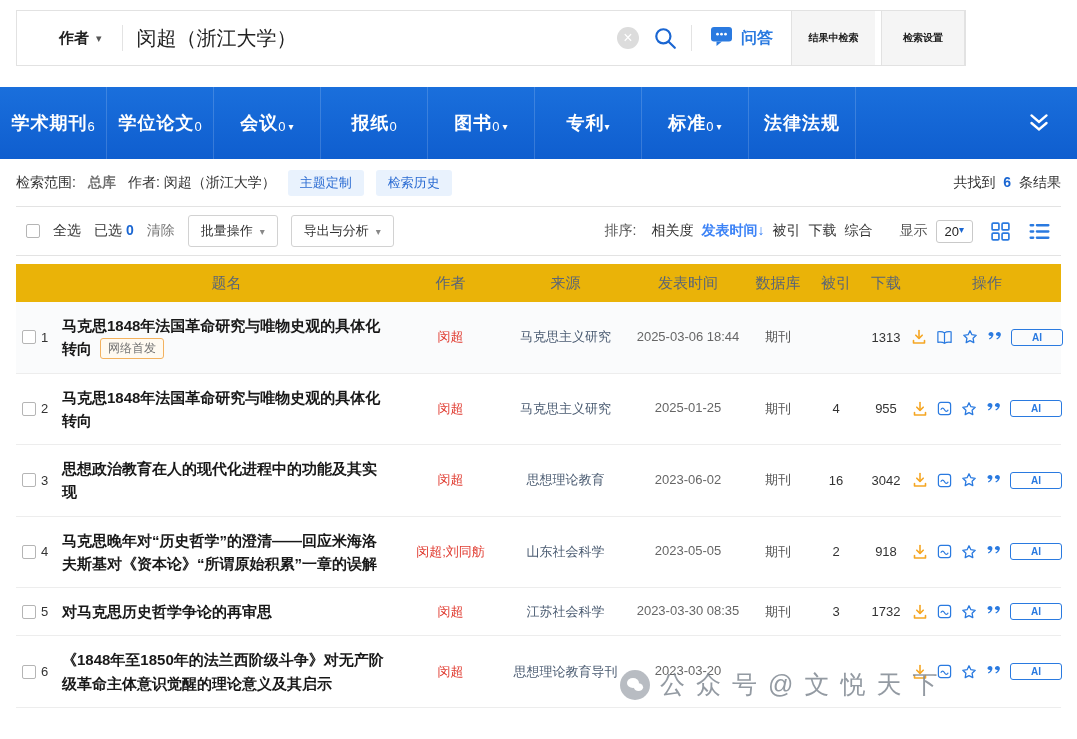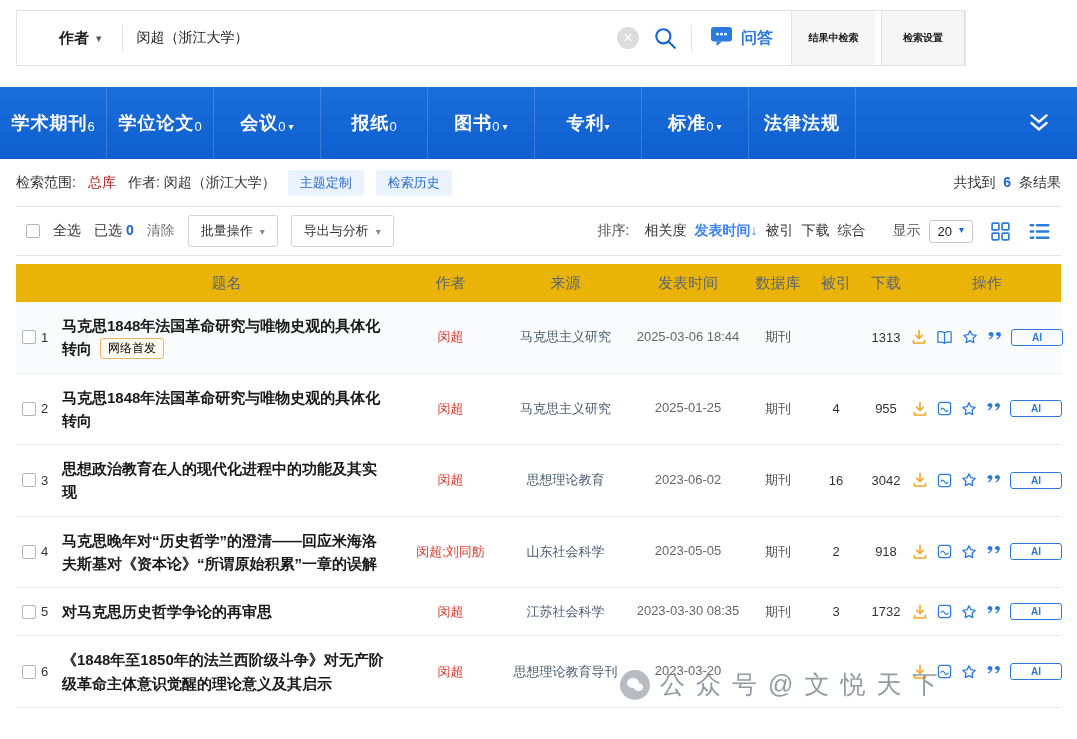--- a/index.html
+++ b/index.html
@@ -5,60 +5,60 @@
   *{box-sizing:border-box;margin:0;padding:0}
   body{font-family:"Liberation Sans","DejaVu Sans",sans-serif;background:#fff}
   .page{width:1077px;height:739px;position:relative;background:#fff;overflow:hidden}
 
   
   .search-bar{display:flex;align-items:center;margin:10px 16px 0;width:950px;height:56px;border:1px solid #e2e2e2;background:#fff}
   .field-select{display:flex;align-items:center;gap:7px;padding:0 20px 0 42px;cursor:pointer}
   .field-label{font-size:15px;font-weight:bold;color:#222}
   .caret{font-size:11px;color:#555}
   .vdiv{width:1px;height:26px;background:#e3e3e3}
-  .search-input{flex:1;border:none;outline:none;font-size:14px;color:#222;padding:0 14px;font-family:inherit;background:transparent}
+  .search-input{flex:1;border:none;outline:none;font-size:20px;color:#222;padding:0 14px;font-family:inherit;background:transparent}
   .clear-btn{width:22px;height:22px;border-radius:50%;background:#dcdcdc;color:#fff;font-size:16px;line-height:21px;text-align:center;cursor:pointer;margin-right:14px;flex:none}
   .search-btn{margin-right:14px;cursor:pointer;display:flex;flex:none}
   .qa{display:flex;align-items:center;gap:8px;color:#2a7ae0;font-size:16px;font-weight:bold;padding:0 18px;cursor:pointer;flex:none}
   .hdr-btn{align-self:stretch;width:84px;border:none;border-left:1px solid #e2e2e2;background:#f5f5f5;font-size:10px;font-weight:600;color:#222;cursor:pointer;font-family:inherit}
   .hdr-btn + .hdr-btn{margin-left:6px;border:1px solid #e2e2e2;border-top:none;border-bottom:none}
 
   
   .main-nav{position:relative;margin-top:21px;height:72px;background:linear-gradient(180deg,#1a6fdc,#0f5ecf);display:flex;align-items:center}
   .nav-tabs{display:flex;height:100%}
   .nav-tab{width:107px;display:flex;align-items:center;justify-content:center;color:#fff;cursor:pointer;border-right:1px solid rgba(255,255,255,.16)}
   .nav-tab-label{font-size:18px;font-weight:bold;letter-spacing:1px;white-space:nowrap}
   .nav-tab-sub{margin-top:6px;font-size:13px;height:15px;display:flex;align-items:center;gap:3px}
   .nav-caret{font-size:10px}
   .nav-more{position:absolute;right:24px;top:50%;transform:translateY(-50%);cursor:pointer;display:flex}
 
   
   .filter-bar{display:flex;align-items:center;gap:12px;margin:11px 16px 0;font-size:14px}
   .scope-label{color:#333}
-  .scope-value{color:#b91c1c;font-weight:normal;cursor:pointer}
+  .scope-value{color:#737373;font-weight:bold;cursor:pointer}
   .condition{color:#333}
   .chip{background:#e9f2fd;color:#2a6bd2;font-size:13px;padding:4px 12px;border-radius:3px;cursor:pointer}
   .found{margin-left:auto;color:#333;font-size:14px}
   .found-num{color:#1a66d2;margin:0 4px}
 
   
   .toolbar{display:flex;align-items:center;gap:13px;margin:10px 16px 0;padding:8px 10px;border-top:1px solid #e3e3e3;border-bottom:1px solid #e3e3e3;font-size:14px}
   .checkbox{width:14px;height:14px;border:1px solid #b5b5b5;border-radius:2px;background:#fff;display:inline-block;cursor:pointer;flex:none}
   .tb-text{color:#333;cursor:pointer;white-space:nowrap}
   .sel-num{color:#1a66d2;margin-left:4px;font-weight:bold}
   .muted{color:#777}
   .tb-btn{display:flex;align-items:center;gap:7px;border:1px solid #d2d2d2;background:#fff;border-radius:3px;padding:6px 12px;font-size:13px;color:#333;cursor:pointer;font-family:inherit;white-space:nowrap}
   .tb-btn .caret{color:#888;font-size:10px}
   .sort-group{display:flex;align-items:center;gap:15px;margin-left:auto;white-space:nowrap}
   .sort-label{color:#555}
   #sorts{display:flex;gap:16px}
   .sort-item{color:#333;cursor:pointer}
   .sort-item.active{color:#3b82f6;font-weight:bold}
   .display-group{display:flex;align-items:center;gap:8px;margin-left:14px;white-space:nowrap}
-  .page-size{display:flex;gap:7px;border:1px solid #c9c9c9;border-radius:3px;padding:3px 8px;font-size:13px;color:#222;cursor:pointer}
+  .page-size{display:flex;gap:0;border:1px solid #c9c9c9;border-radius:3px;padding:3px 8px;font-size:13px;color:#222;cursor:pointer}
   .page-size .caret{color:#1a66d2;font-size:10px}
   .view-icon{cursor:pointer;display:flex;margin-left:4px}
 
   
   .table{margin:8px 16px 0}
   .thead{display:flex;align-items:center;background:#eab308;height:38px;font-size:15px;color:#5a6576}
   .cell{text-align:center;flex:none}
   .col-check{width:46px;display:flex;align-items:center;gap:5px;padding-left:6px;justify-content:flex-start}
   .col-title{flex:1 1 auto;text-align:left;padding-right:12px}
   .thead .col-title{text-align:center}
@@ -69,21 +69,21 @@
   .col-cited{width:46px;color:#333}
   .col-down{width:54px;color:#333}
   .col-ops{width:148px;display:flex;align-items:center;justify-content:center;gap:9px}
   .thead .cell{color:#5a6576;line-height:38px;display:block}
   .thead .col-check{display:flex}
   .thead .col-ops{display:block}
   .trow{display:flex;align-items:center;border-bottom:1px solid #ededed;padding:12px 0;font-size:13px;color:#444;background:#fff}
   .trow:first-child{background:#fafbfc}
   .rownum{font-size:13px;color:#333}
   .title-link{font-size:15px;color:#181818;font-weight:600;line-height:1.55;cursor:pointer}
-  .badge{display:inline-block;margin-left:8px;border:1px solid #f3b25f;color:#000000;background:#fffaf1;font-size:12px;padding:1px 7px;border-radius:3px;font-weight:normal;vertical-align:2px}
+  .badge{display:inline-block;margin-left:8px;border:1px solid #f3b25f;color:#737373;background:#fffaf1;font-size:12px;padding:1px 7px;border-radius:3px;font-weight:normal;vertical-align:2px}
   .author-link{color:#e03c31;cursor:pointer}
   .source-link{color:#4a5b71;cursor:pointer}
   .op-icon{display:flex;cursor:pointer}
   .ai-chip{border:1px solid #2a7ae0;color:#2a7ae0;font-size:10px;font-weight:bold;border-radius:3px;padding:2px 20px;cursor:pointer;line-height:1.1}
 
   
   .watermark{position:absolute;left:620px;top:668px;display:flex;align-items:center;gap:10px;color:rgba(128,136,146,.85);font-size:25px;letter-spacing:11px;z-index:9;pointer-events:none;white-space:nowrap}
   .wm-icon{width:30px;height:30px;border-radius:50%;background:rgba(160,166,174,.75);display:flex;align-items:center;justify-content:center;flex:none}
 </style>
 </head>

